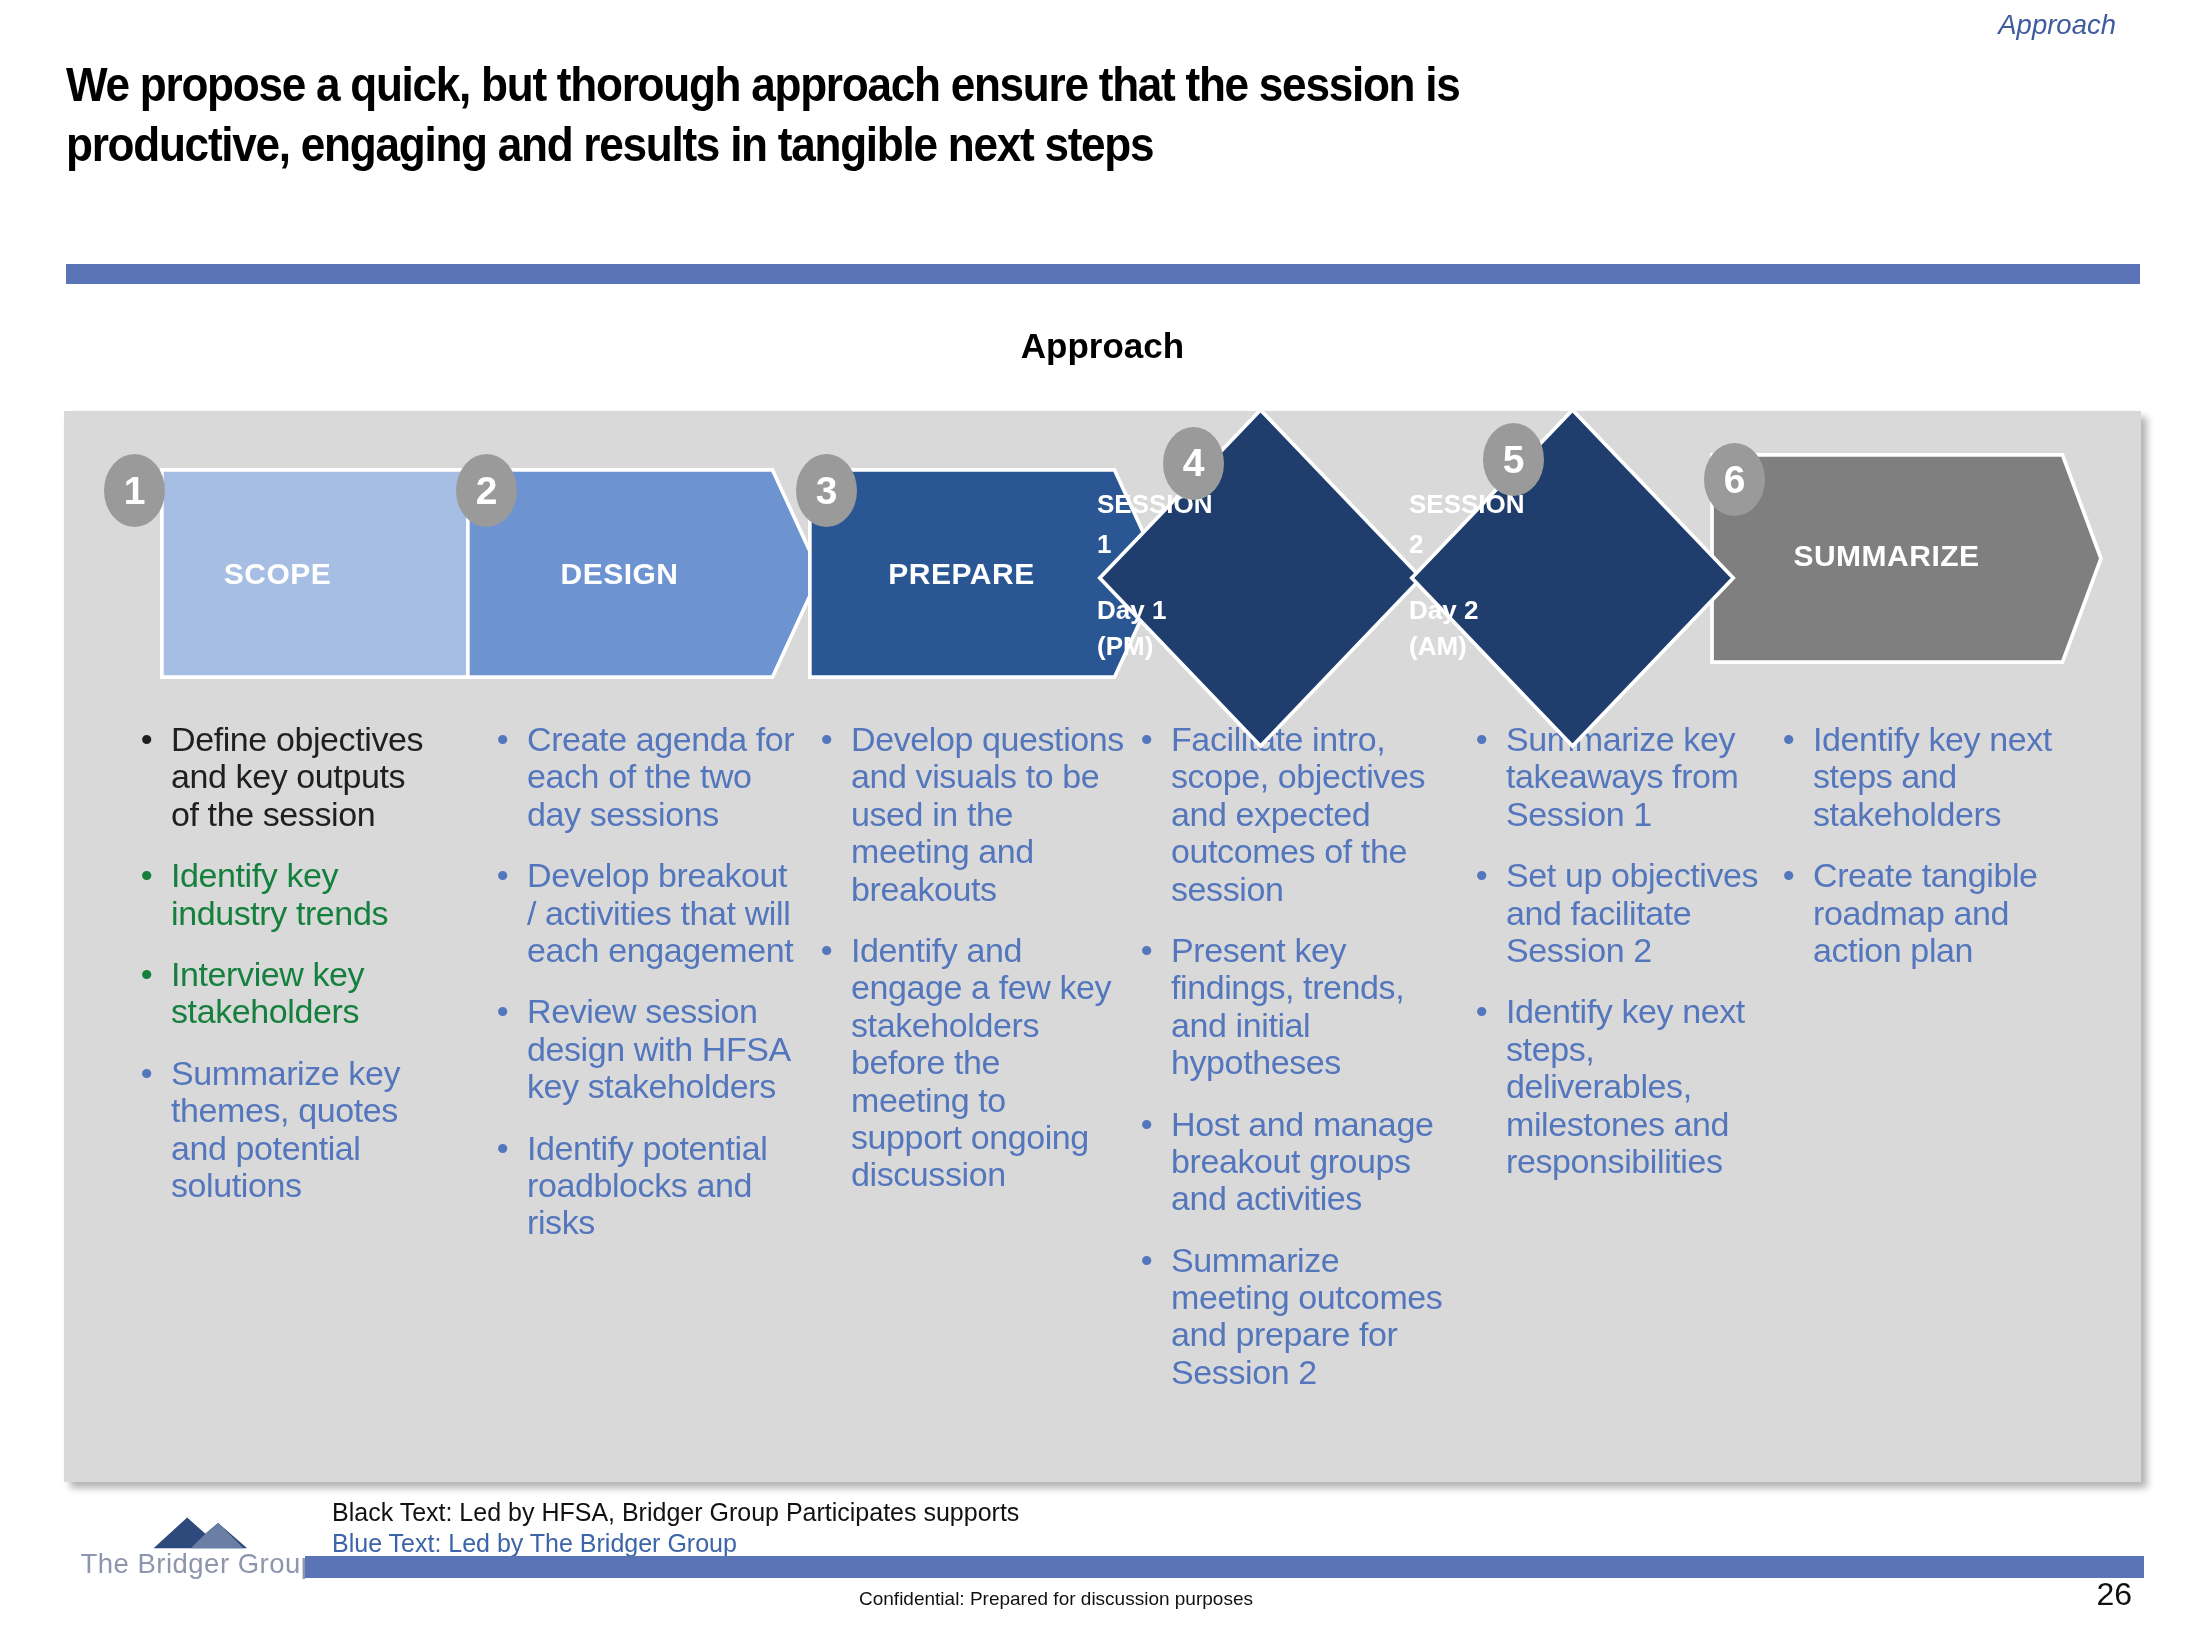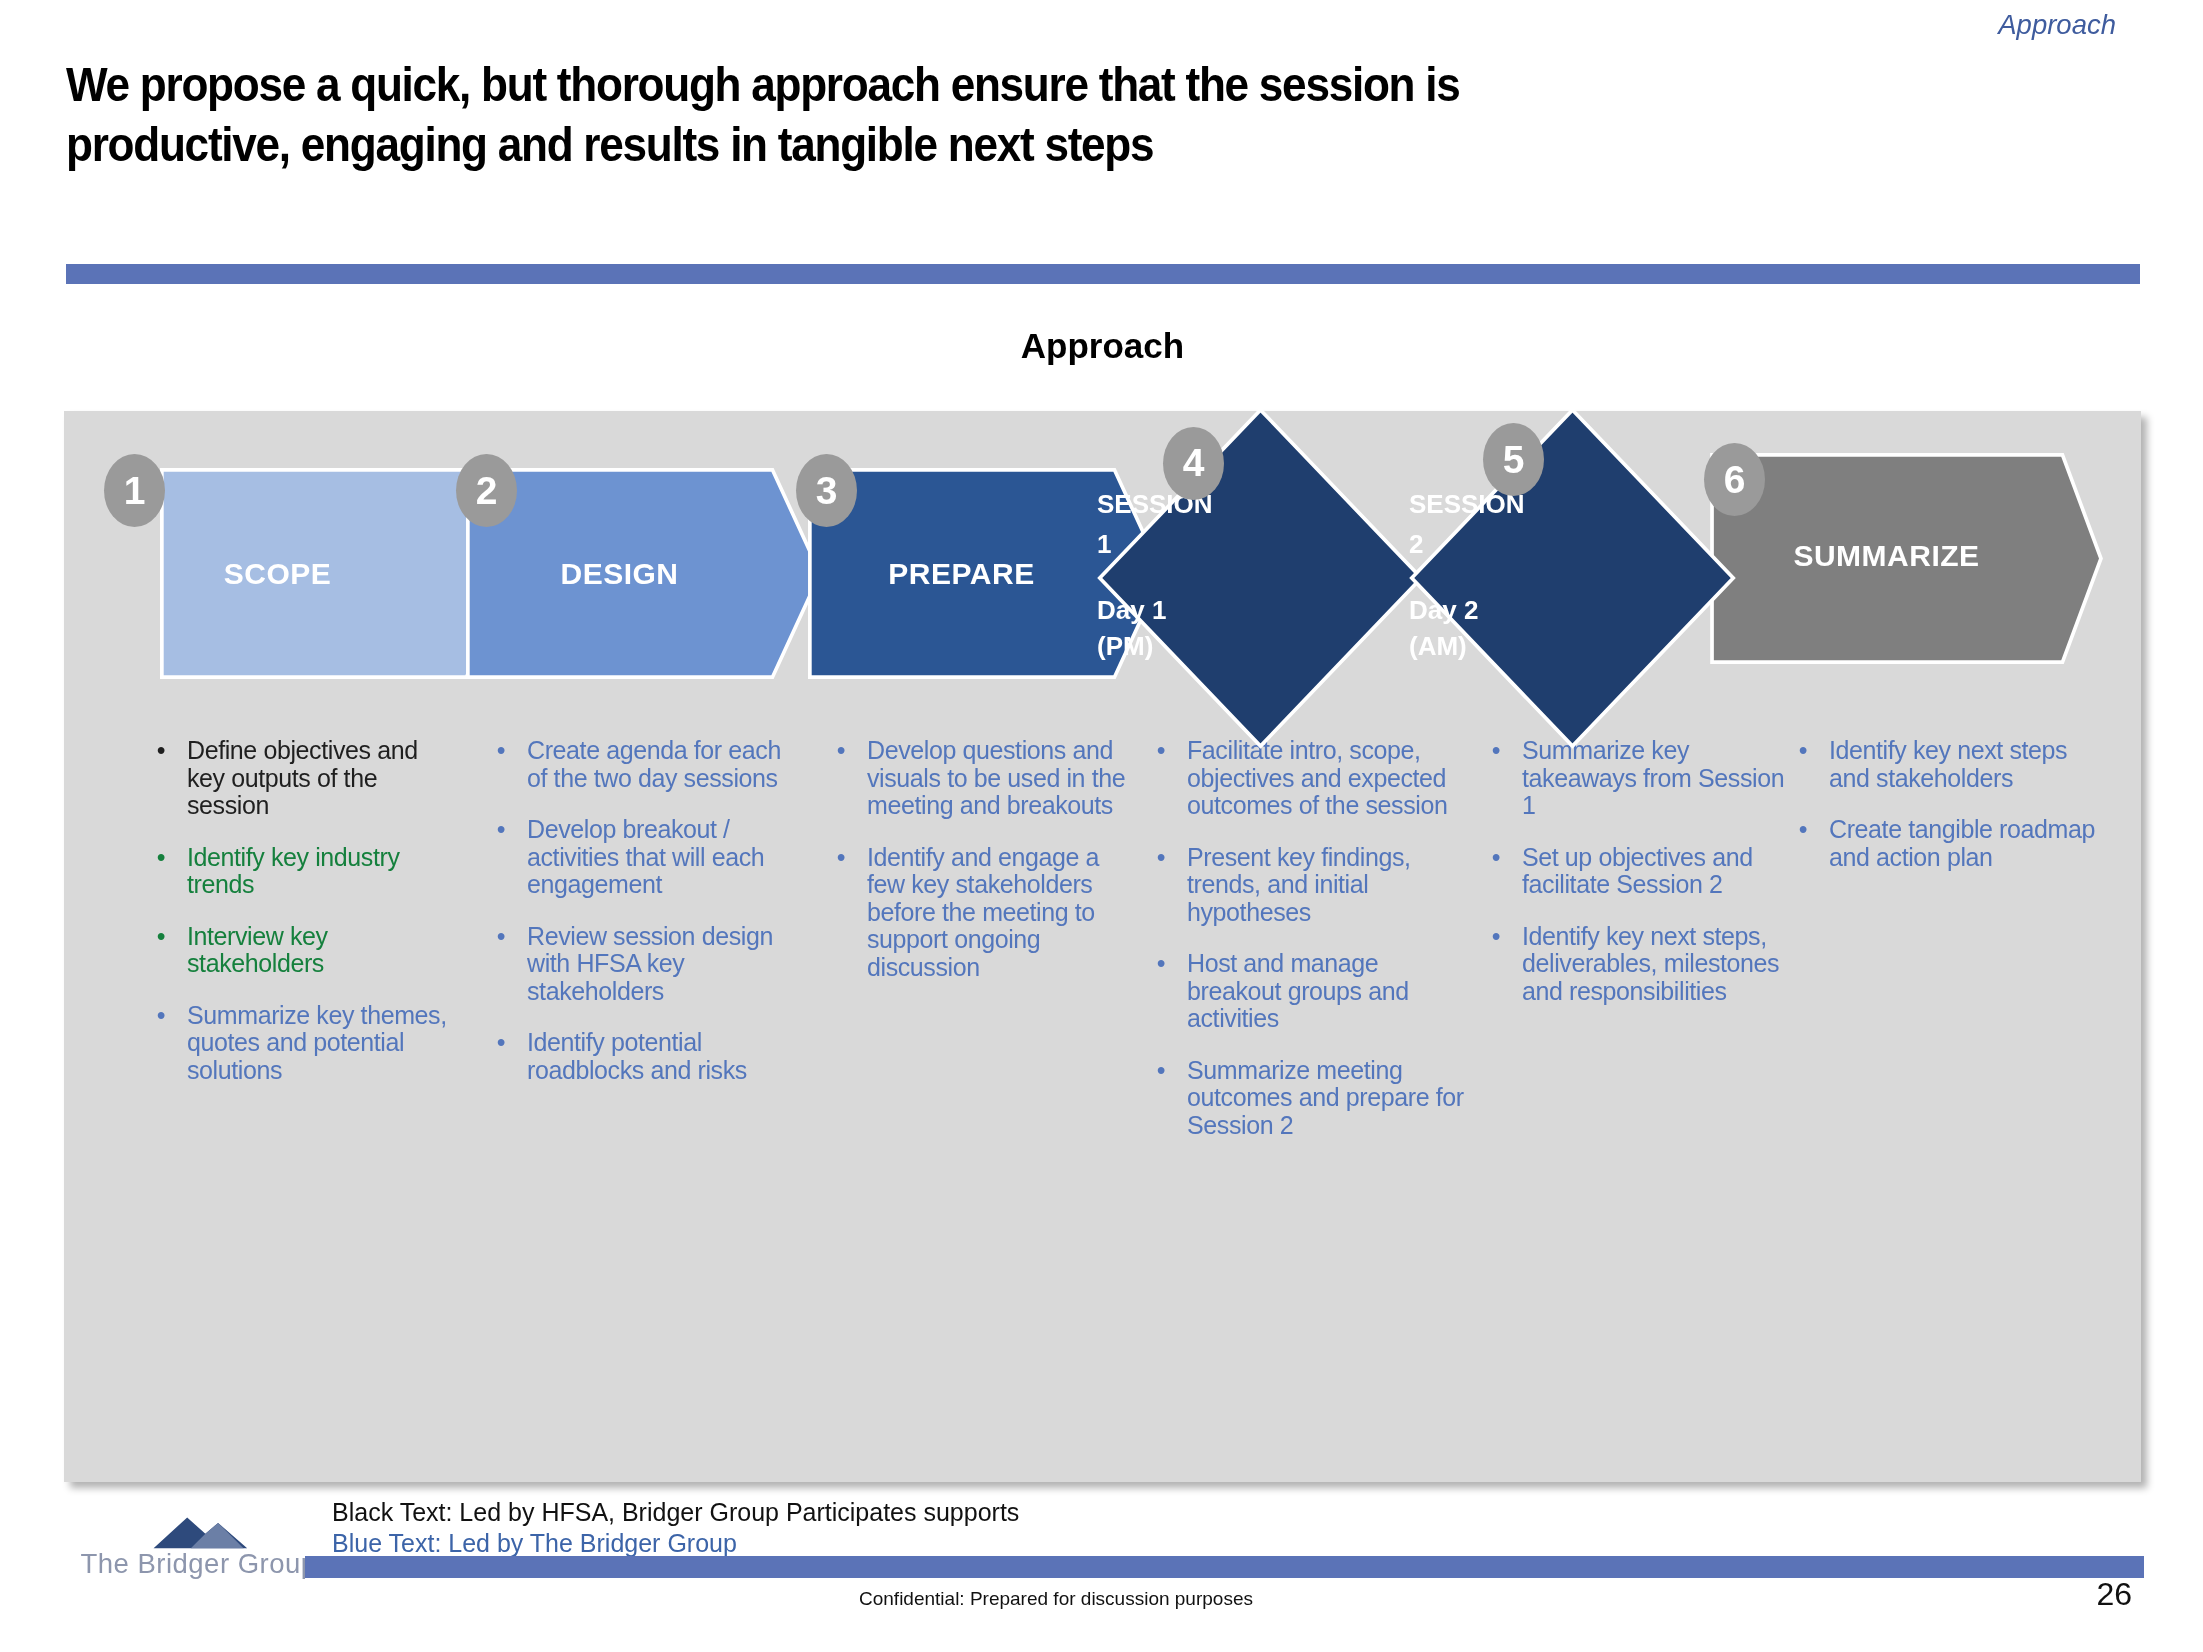--- a/index.html
+++ b/index.html
@@ -18,21 +18,21 @@
   .box{position:absolute;left:64px;top:411px;width:2077px;height:1071px;background:#d9d9d9;
     box-shadow:5.5px 5.5px 7.3px rgba(0,0,0,.30);}
   .shape{position:absolute;}
   .shape svg{display:block;}
   .chev-lbl{position:absolute;top:50%;transform:translateY(-50%);left:0;text-align:center;
     color:#fff;font-weight:bold;font-size:30px;letter-spacing:0.5px;}
   .d-line{position:absolute;left:0;width:100%;text-align:left;color:#fff;font-weight:bold;font-size:26px;}
   .d-l1{top:24%;} .d-l2{top:35.5%;} .d-s1{top:55%;} .d-s2{top:65.5%;}
   .badge{position:absolute;width:61px;height:73px;border-radius:50%;background:#9a9a9a;color:#fff;
     font-weight:bold;font-size:39px;display:flex;align-items:center;justify-content:center;z-index:4;}
-  .col{position:absolute;top:310px;list-style:none;margin:16px;padding:0;font-size:25px;
+  .col{position:absolute;top:310px;list-style:none;margin:0;padding:0;font-size:34px;
     letter-spacing:-0.4px;line-height:1.1;}
   .col li{position:relative;padding-left:34px;margin-bottom:24px;}
   .col li::before{content:"\2022";position:absolute;left:3.7px;top:0;}
   [data-color="black"]{color:#1f1f1f;}
   [data-color="blue"]{color:#5376bc;}
   [data-color="blue-dark"]{color:#15803d;}
   .legend{position:absolute;left:332px;top:1497px;font-size:25px;line-height:1.22;}
   .legend .l-black{color:#111;}
   .legend .l-blue{color:#3c64a8;}
   .logo{position:absolute;left:72px;top:1512px;width:253px;text-align:center;}
@@ -125,21 +125,21 @@
       <span>6</span>
     </div>
 
   <ul class="col" style="left:73px;width:303px;">
     <li data-color="black">Define objectives and key outputs of the session</li>
     <li data-color="blue-dark">Identify key industry trends</li>
     <li data-color="blue-dark">Interview key stakeholders</li>
     <li data-color="blue">Summarize key themes, quotes and potential solutions</li>
   </ul>
 
-  <ul class="col" style="left:413px;width:303px;">
+  <ul class="col" style="left:429px;width:303px;">
     <li data-color="blue">Create agenda for each of the two day sessions</li>
     <li data-color="blue">Develop breakout / activities that will each engagement</li>
     <li data-color="blue">Review session design with HFSA key stakeholders</li>
     <li data-color="blue">Identify potential roadblocks and risks</li>
   </ul>
 
   <ul class="col" style="left:753px;width:308px;">
     <li data-color="blue">Develop questions and visuals to be used in the meeting and breakouts</li>
     <li data-color="blue">Identify and engage a few key stakeholders before the meeting to support ongoing discussion</li>
   </ul>

